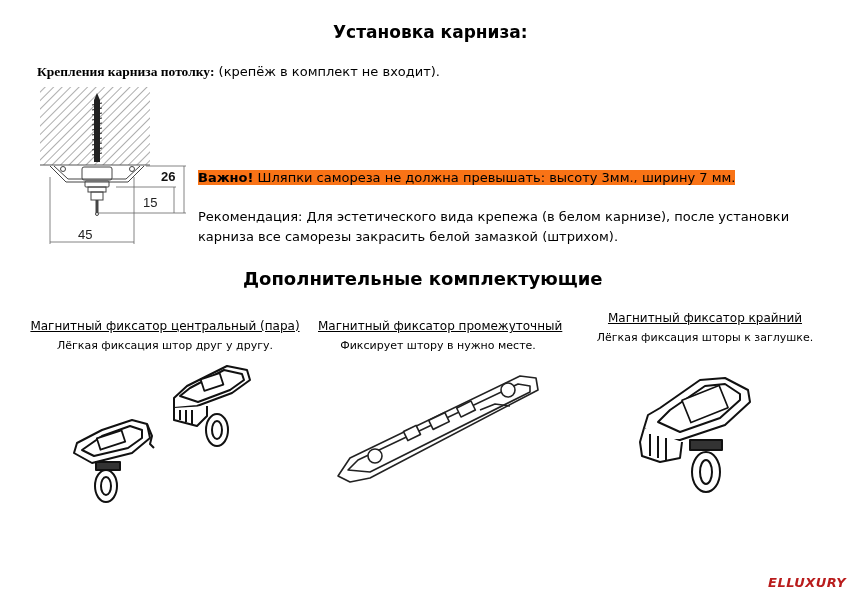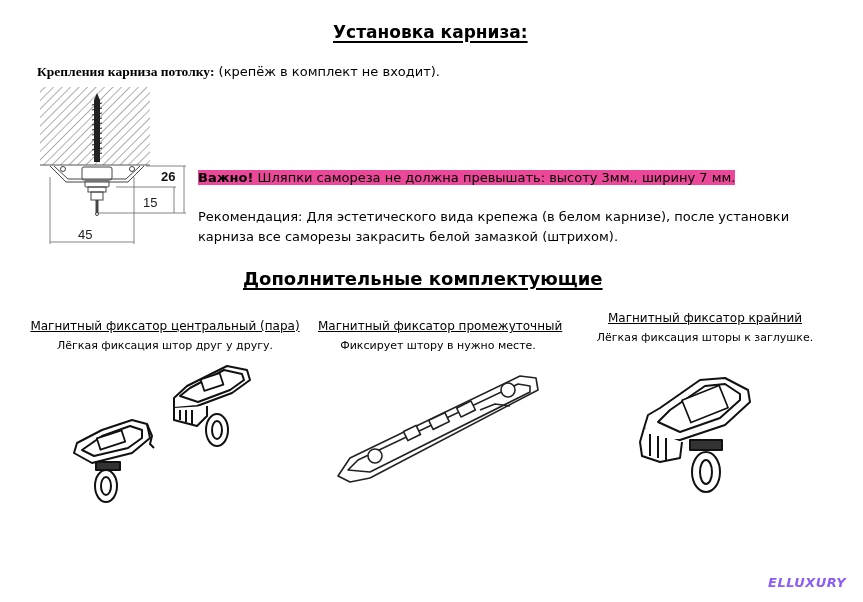--- a/index.html
+++ b/index.html
@@ -1,27 +1,27 @@
 <!DOCTYPE html>
 <html><head>
 <meta charset="utf-8">
 <style>
   html, body { margin:0; padding:0; background:#ffffff; }
   body { width:863px; height:602px; position:relative; overflow:hidden; font-family:"Liberation Sans", sans-serif; color:#000; }
   .abs { position:absolute; }
-  .h1 { font-family:"DejaVu Sans", sans-serif; font-weight:bold; font-size:17px; text-decoration:underline; text-decoration-thickness:2px; text-underline-offset:3px; white-space:nowrap; }
+  .h1 { font-family:"DejaVu Sans", sans-serif; font-weight:bold; font-size:17px; text-decoration-thickness:2px; text-underline-offset:3px; white-space:nowrap; }
   .mount-title { font-family:"Liberation Serif", serif; font-size:13.5px; white-space:nowrap; }
   .mount-title b { font-weight:bold; }
   .mount-title .note { font-family:"DejaVu Sans", sans-serif; font-size:13px;margin-top:41px; }
   .para { font-family:"DejaVu Sans", sans-serif; font-size:13px; line-height:20px; white-space:nowrap; }
-  .hl { background:#ec4899; }
+  .hl { background:#f97316; }
   .hl b { font-weight:bold; }
   .acc-title { font-family:"DejaVu Sans", sans-serif; font-size:12px; text-decoration:underline; white-space:nowrap; text-align:center; }
   .acc-desc { font-family:"DejaVu Sans", sans-serif; font-size:11px; white-space:nowrap; text-align:center; }
-  .watermark { font-family:"DejaVu Sans", sans-serif; font-weight:bold; font-style:italic; font-size:13px; color:#8b5cf6; letter-spacing:0.5px; }
+  .watermark { font-family:"DejaVu Sans", sans-serif; font-weight:bold; font-style:italic; font-size:13px; color:#b91c1c; letter-spacing:0.5px; }
   svg { display:block; }
 </style>
 </head>
 <body>
 
 <div class="abs h1" style="left:333px; top:22px;">Установка карниза:</div>
 
 <div class="abs mount-title" style="left:37px; top:64px;">
   <b>Крепления карниза потолку:</b><span class="note"> (крепёж в комплект не входит).</span>
 </div>

